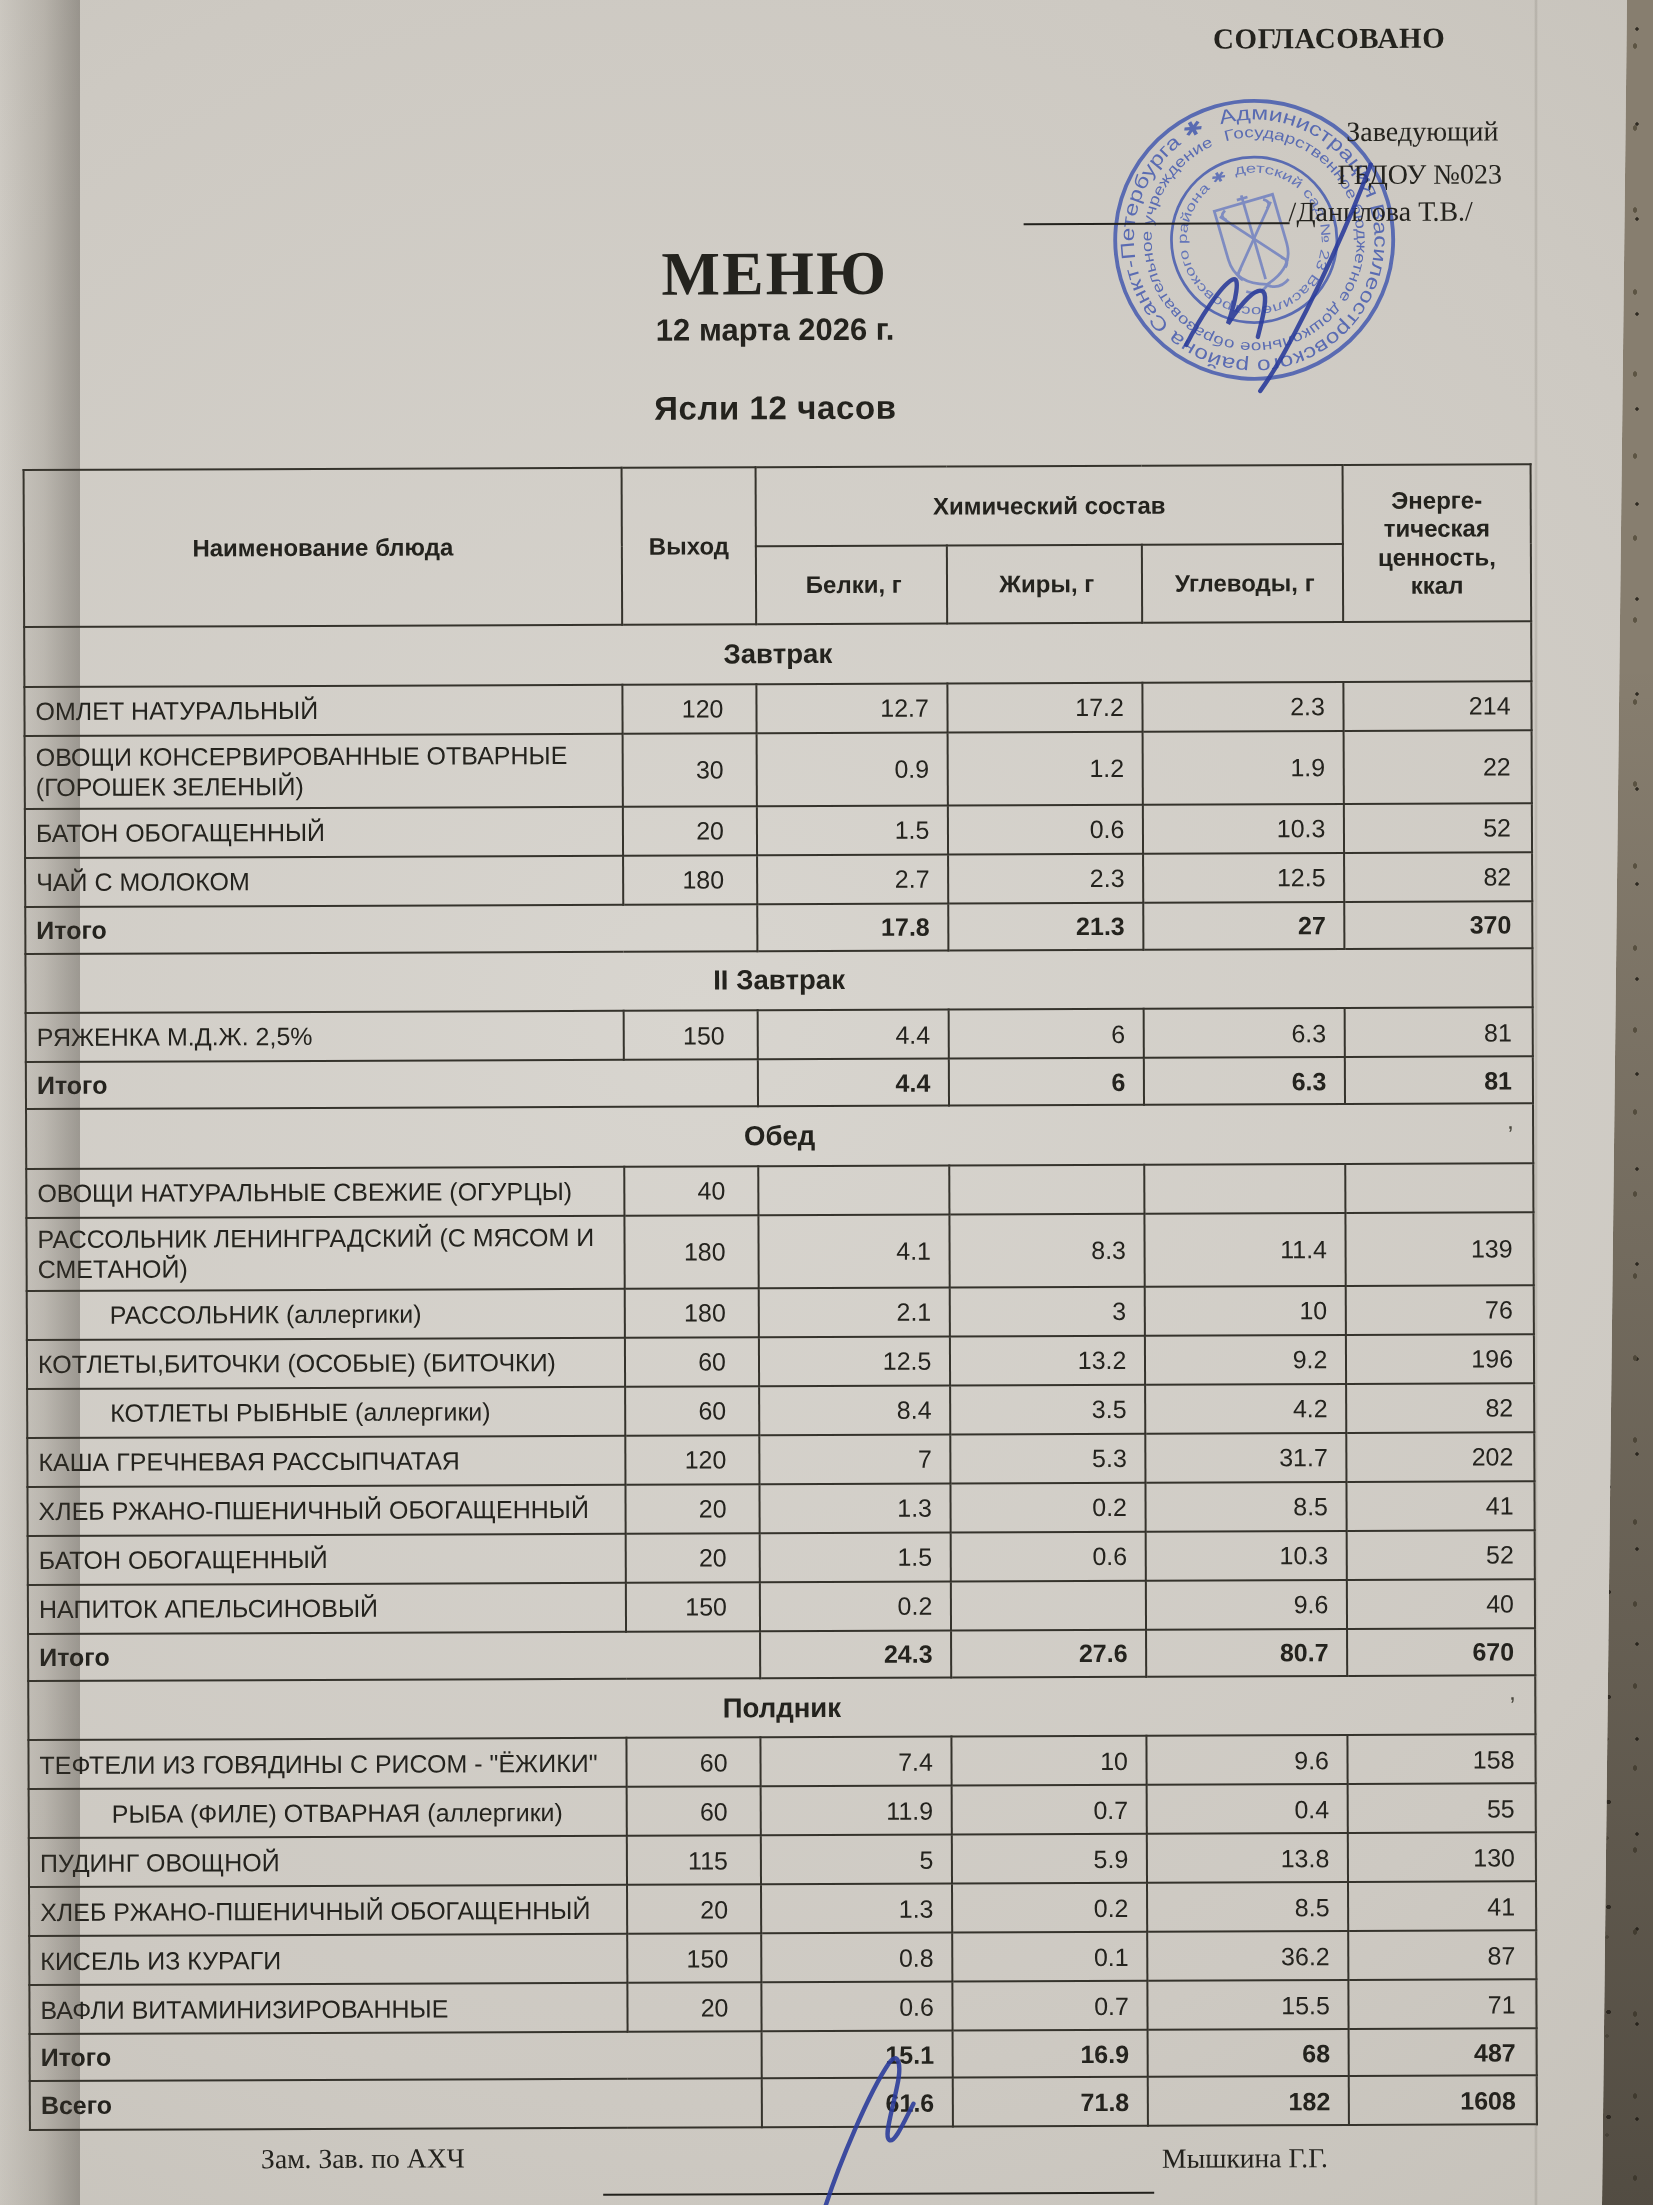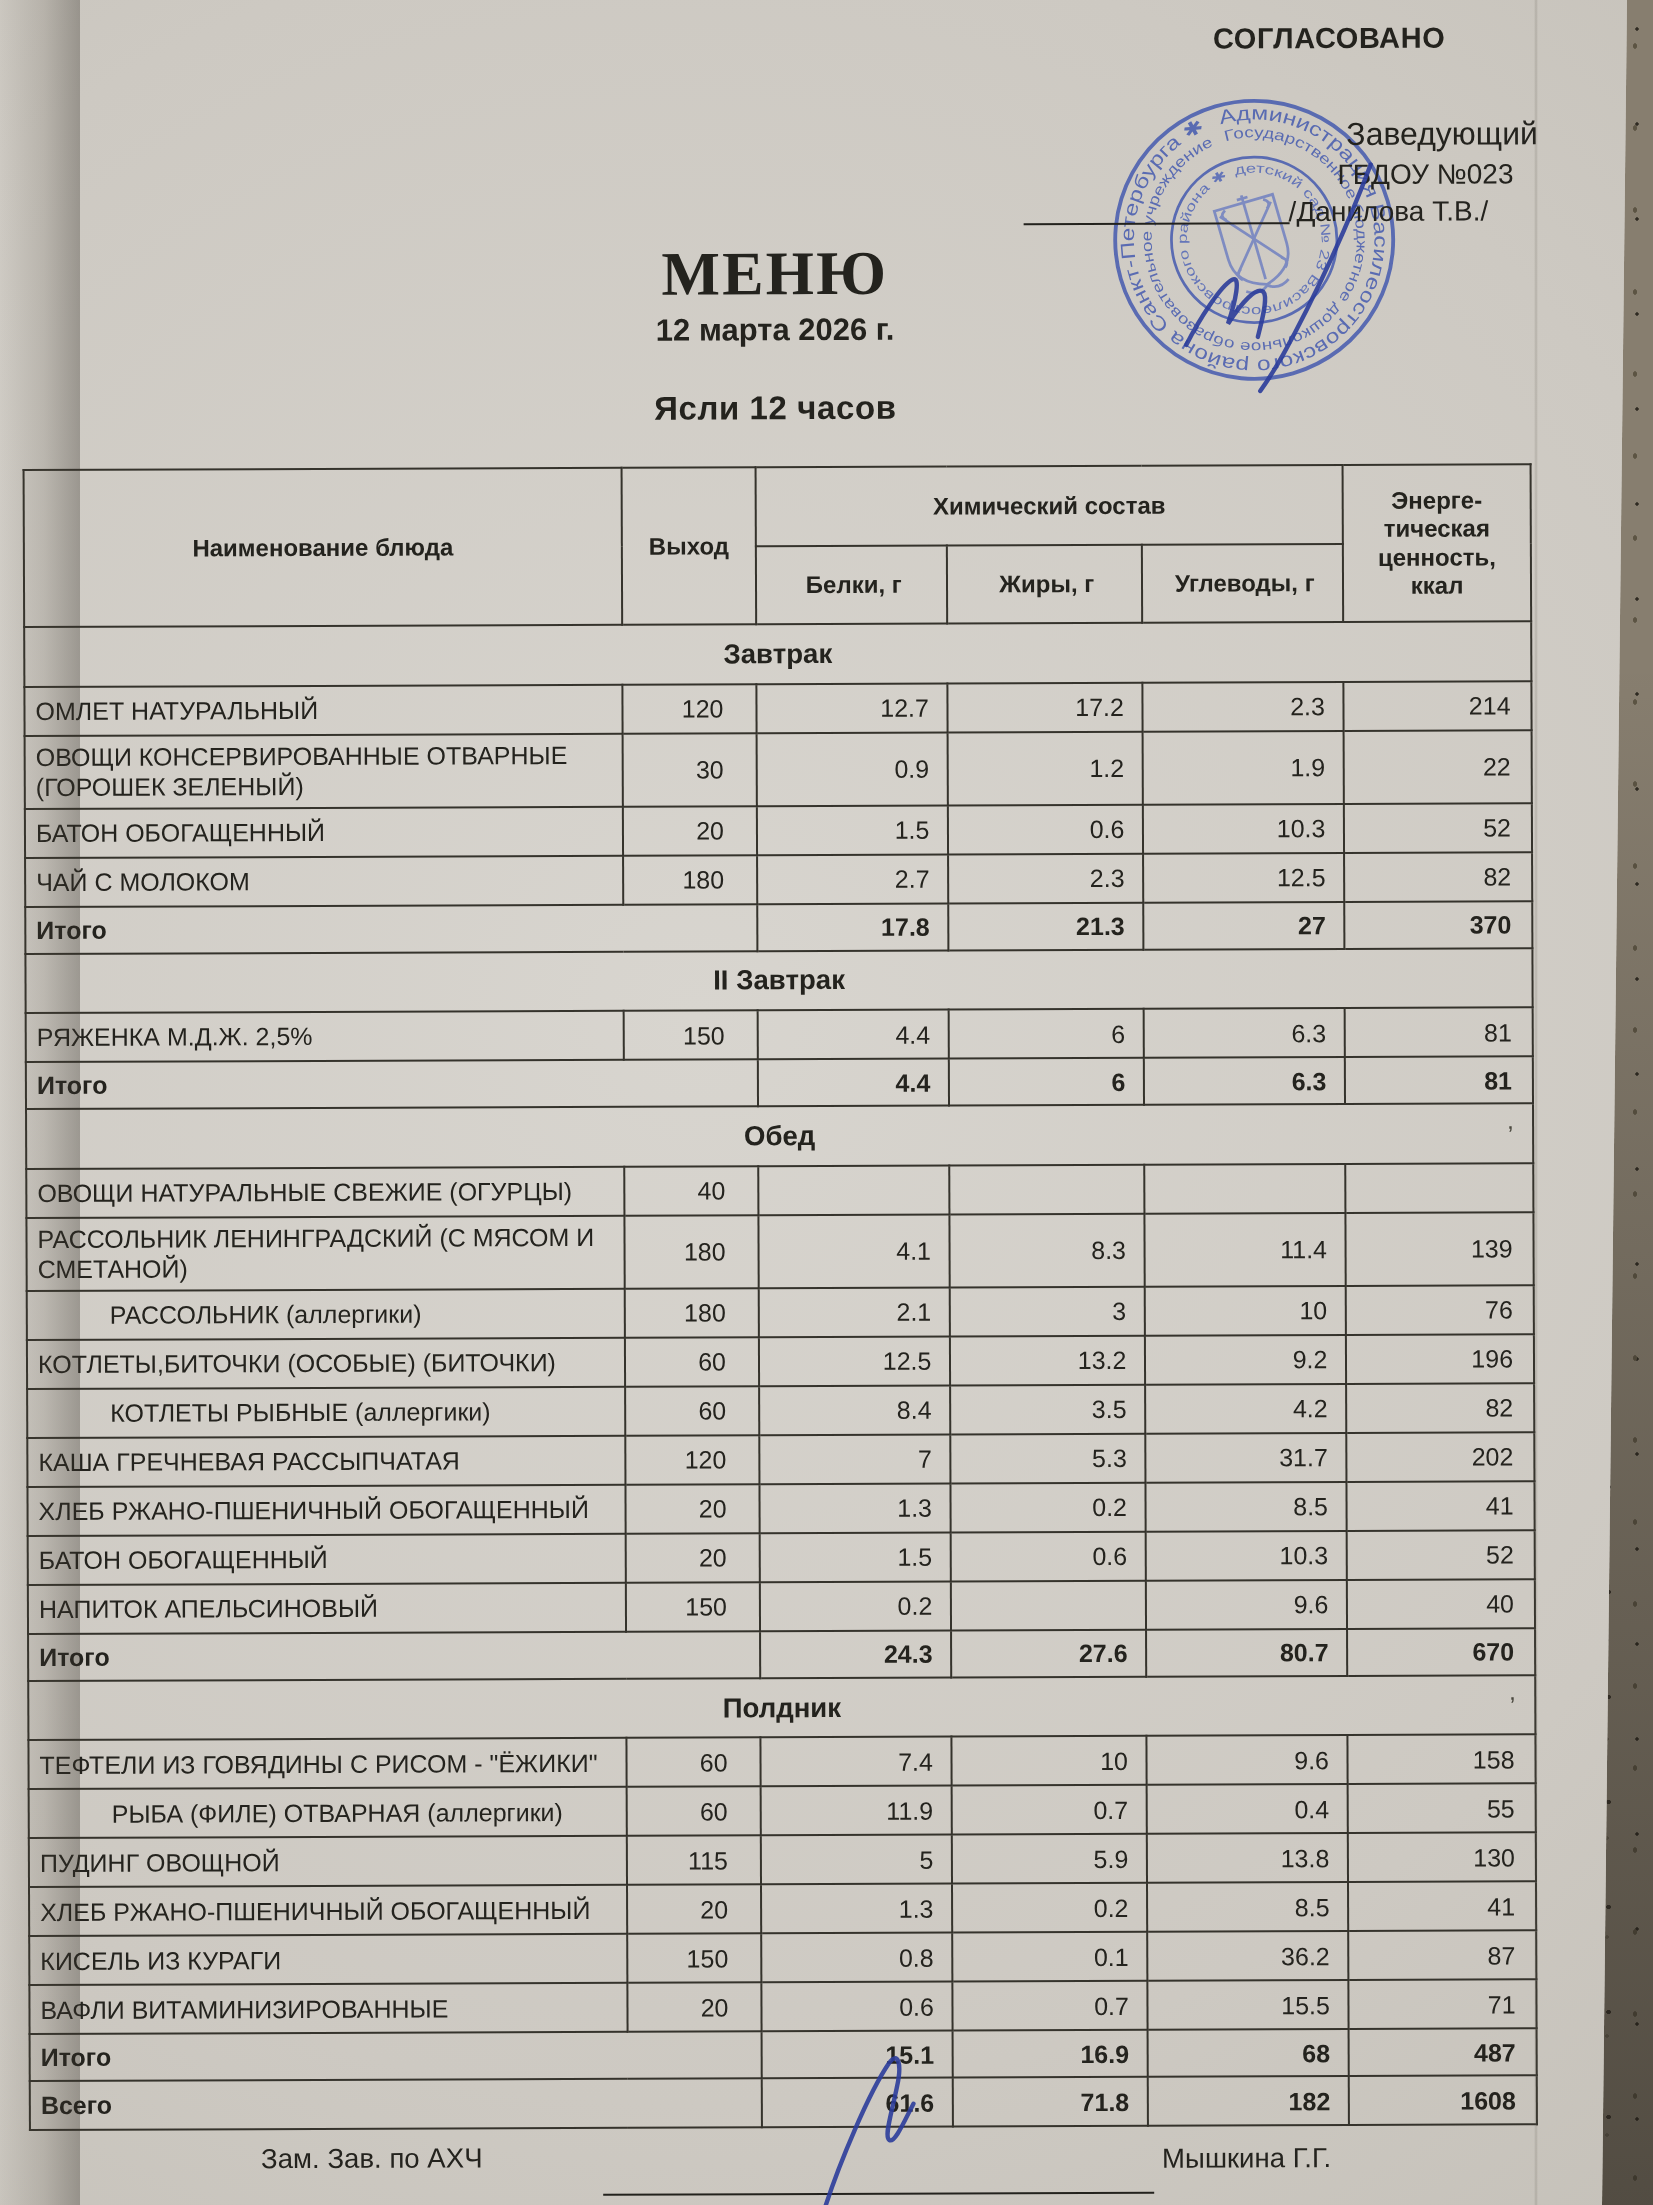--- a/index.html
+++ b/index.html
@@ -20,23 +20,23 @@
          background-color:#cbc7c0;
          background-image:
            radial-gradient(130% 95% at 42% 46%, #d8d5cf 0%, #cdc9c2 52%, #bcb8af 100%),
            linear-gradient(180deg, rgba(120,115,104,.18) 0%, rgba(120,115,104,0) 9%);}
   .edge-shade{position:absolute;top:0;left:2810;width:80px;height:2205px;
          background:linear-gradient(to right, rgba(75,68,56,0), rgba(75,68,56,.16) 55%, rgba(52,47,39,.34) 100%);}
   .crease{position:absolute;top:0;left:1534px;width:3.9px;height:2205px;
          background:linear-gradient(90deg, rgba(95,90,78,0), rgba(95,90,78,.22), rgba(95,90,78,0));}
   .content{position:absolute;inset:0;transform:rotate(-0.22deg);}
 
-  .lbl{position:absolute;white-space:nowrap;}
+  .lbl{position:absolute;white-space:nowrap;font-family:Liberation Serif, serif;}
   .agreed{left:1217px;top:24px;font-size:29px;font-weight:700;letter-spacing:0.6px;}
-  .head-pos{left:1350px;top:118px;font-size:32px;}
+  .head-pos{left:1350px;top:118px;font-size:28px;}
   .head-org{left:1341px;top:161px;font-size:28px;}
   .head-sig{left:1292px;top:198px;font-size:28px;}
   .sig-line{position:absolute;left:1027px;top:194px;width:266px;height:30px;
             border-bottom:2.8px solid #23221d;}
 
   .title-wrap{position:absolute;left:25px;top:0;width:1506px;text-align:center;}
   .t-menu{position:relative;top:238px;font-family:"Liberation Serif","DejaVu Serif",serif;
           font-size:62px;font-weight:700;letter-spacing:2.2px;}
   .t-date{position:relative;top:241px;font-size:31px;font-weight:700;}
   .t-group{position:relative;top:282px;font-size:33px;font-weight:700;letter-spacing:0.6px;}

